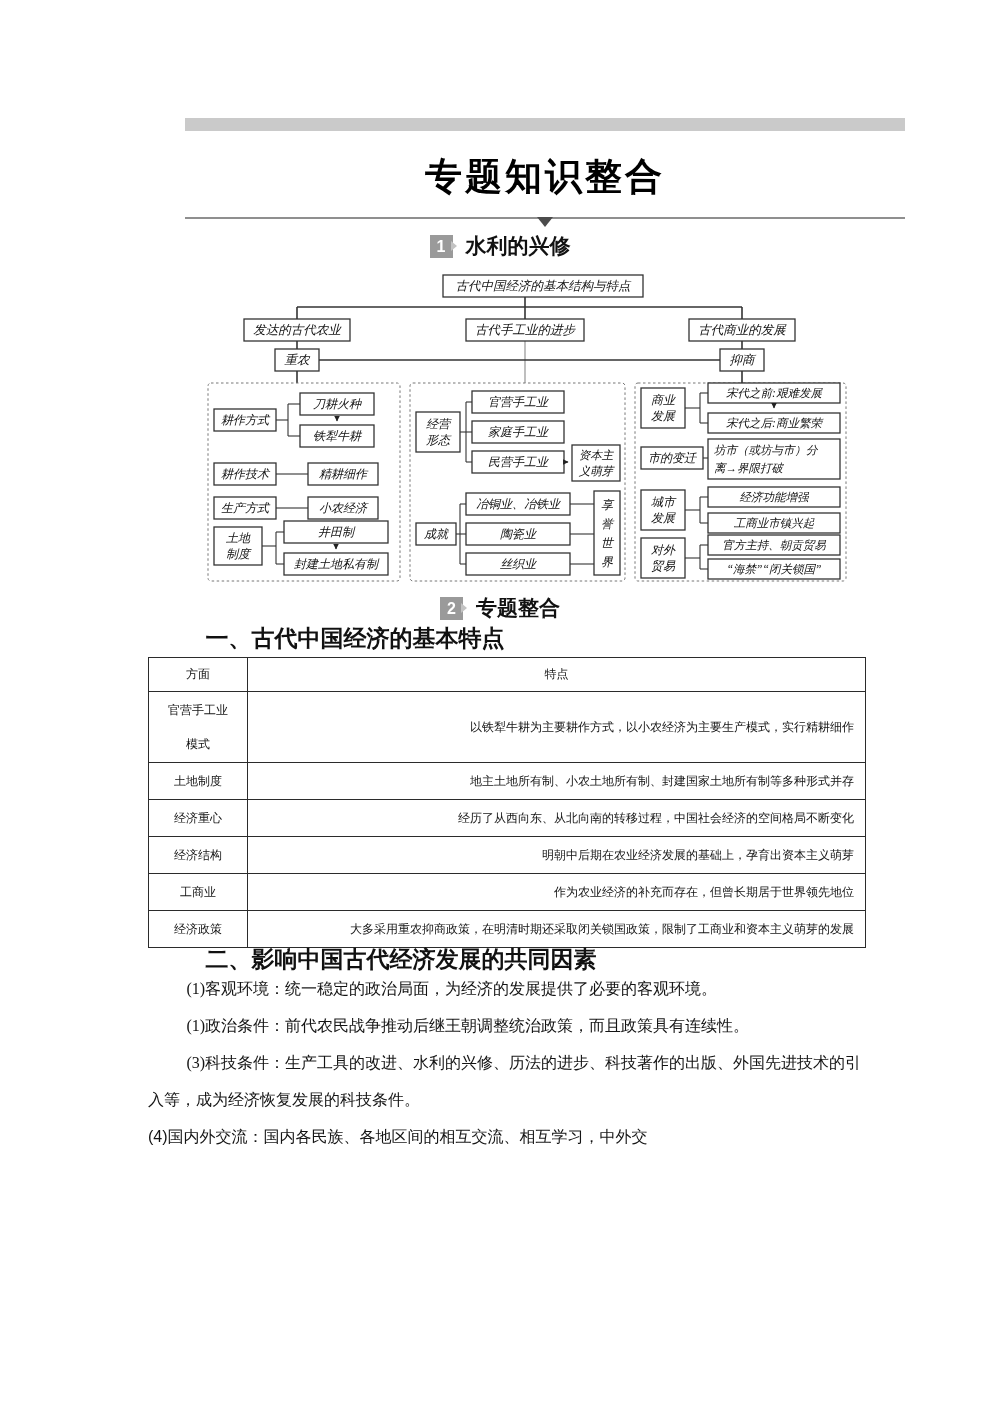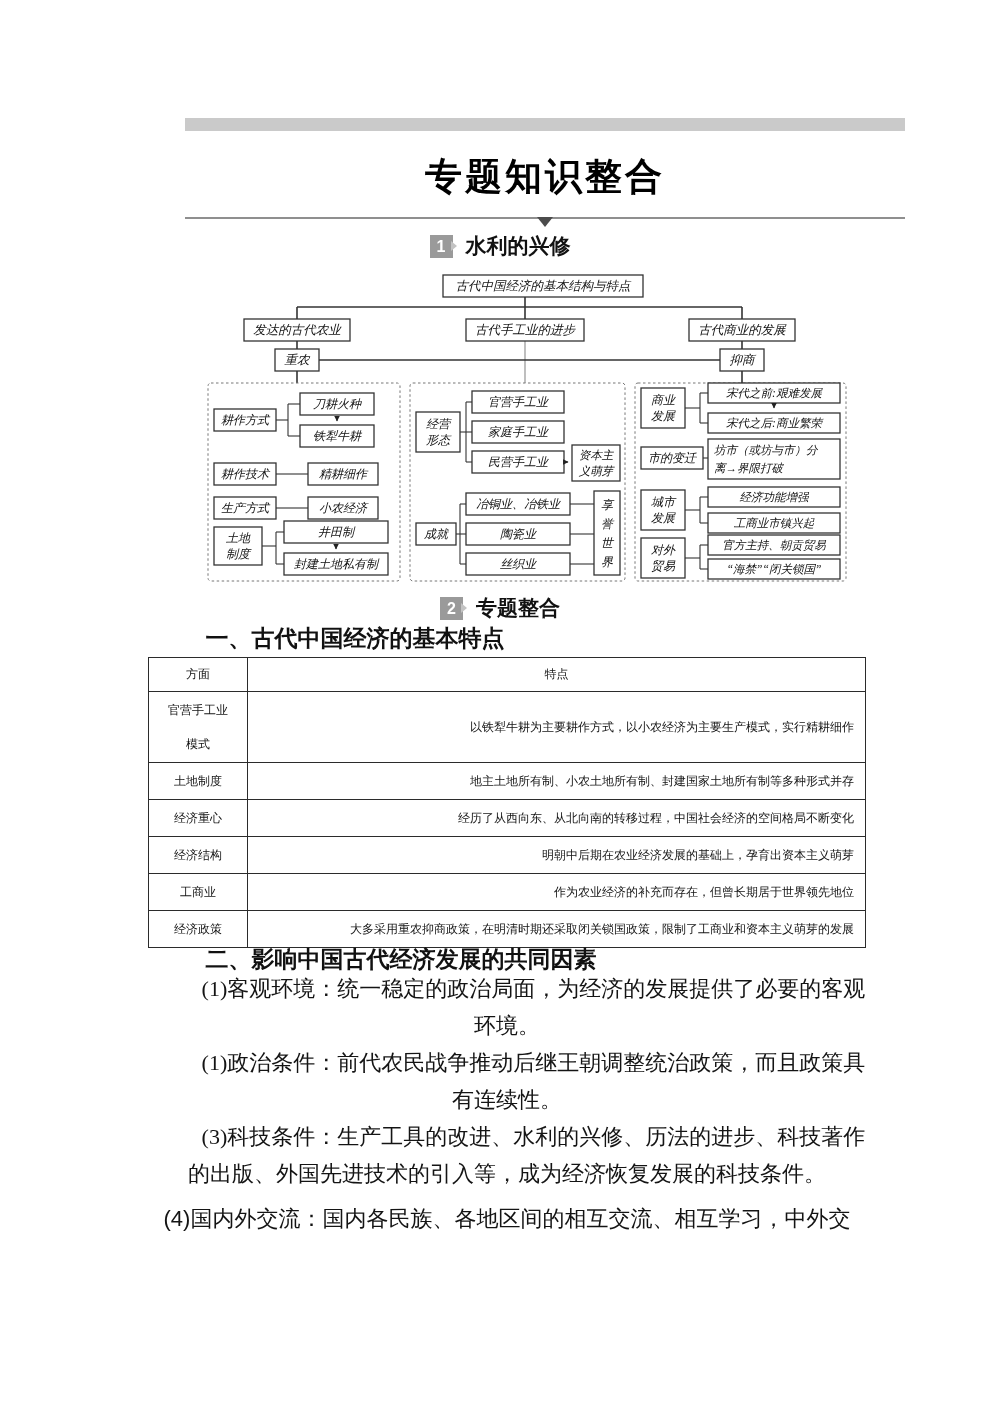--- a/index.html
+++ b/index.html
@@ -40,22 +40,22 @@
   .h3{font-family:"Liberation Sans","DejaVu Sans",sans-serif;font-weight:600;
     font-size:23px;line-height:22px;text-indent:2.5em;color:#111;}
   .h3a{margin-top:6px;}
   .h3b{}
   table{border-collapse:collapse;width:100%;table-layout:fixed;margin-top:8px;font-size:12px;}
   th,td{border:1.4px solid #2b2b2b;}
   th{font-weight:normal;height:31px;text-align:center;}
   td.lbl{text-align:center;vertical-align:middle;}
   td.lbl span{display:block;line-height:34px;}
   td.txt{padding:0 11px;line-height:35px;text-align:right;}
-  .para p{margin:0;font-size:22px;line-height:37px;text-indent:2.4em;text-align:center;}
-  .para .p4{font-family:"Liberation Sans","DejaVu Sans",sans-serif;text-indent:0;margin-top:8px;}
+  .para p{margin:0;font-size:16px;line-height:37px;text-indent:2.4em;}
+  .para .p4{font-family:"Liberation Sans","DejaVu Sans",sans-serif;text-indent:0;margin-top:0;}
 </style>
 </head>
 <body>
 
 <div class="band">
   <div class="topbar"></div>
   <div class="main-title">专题知识整合</div>
   <div class="rule">
     <span class="notch"></span>
   </div>

